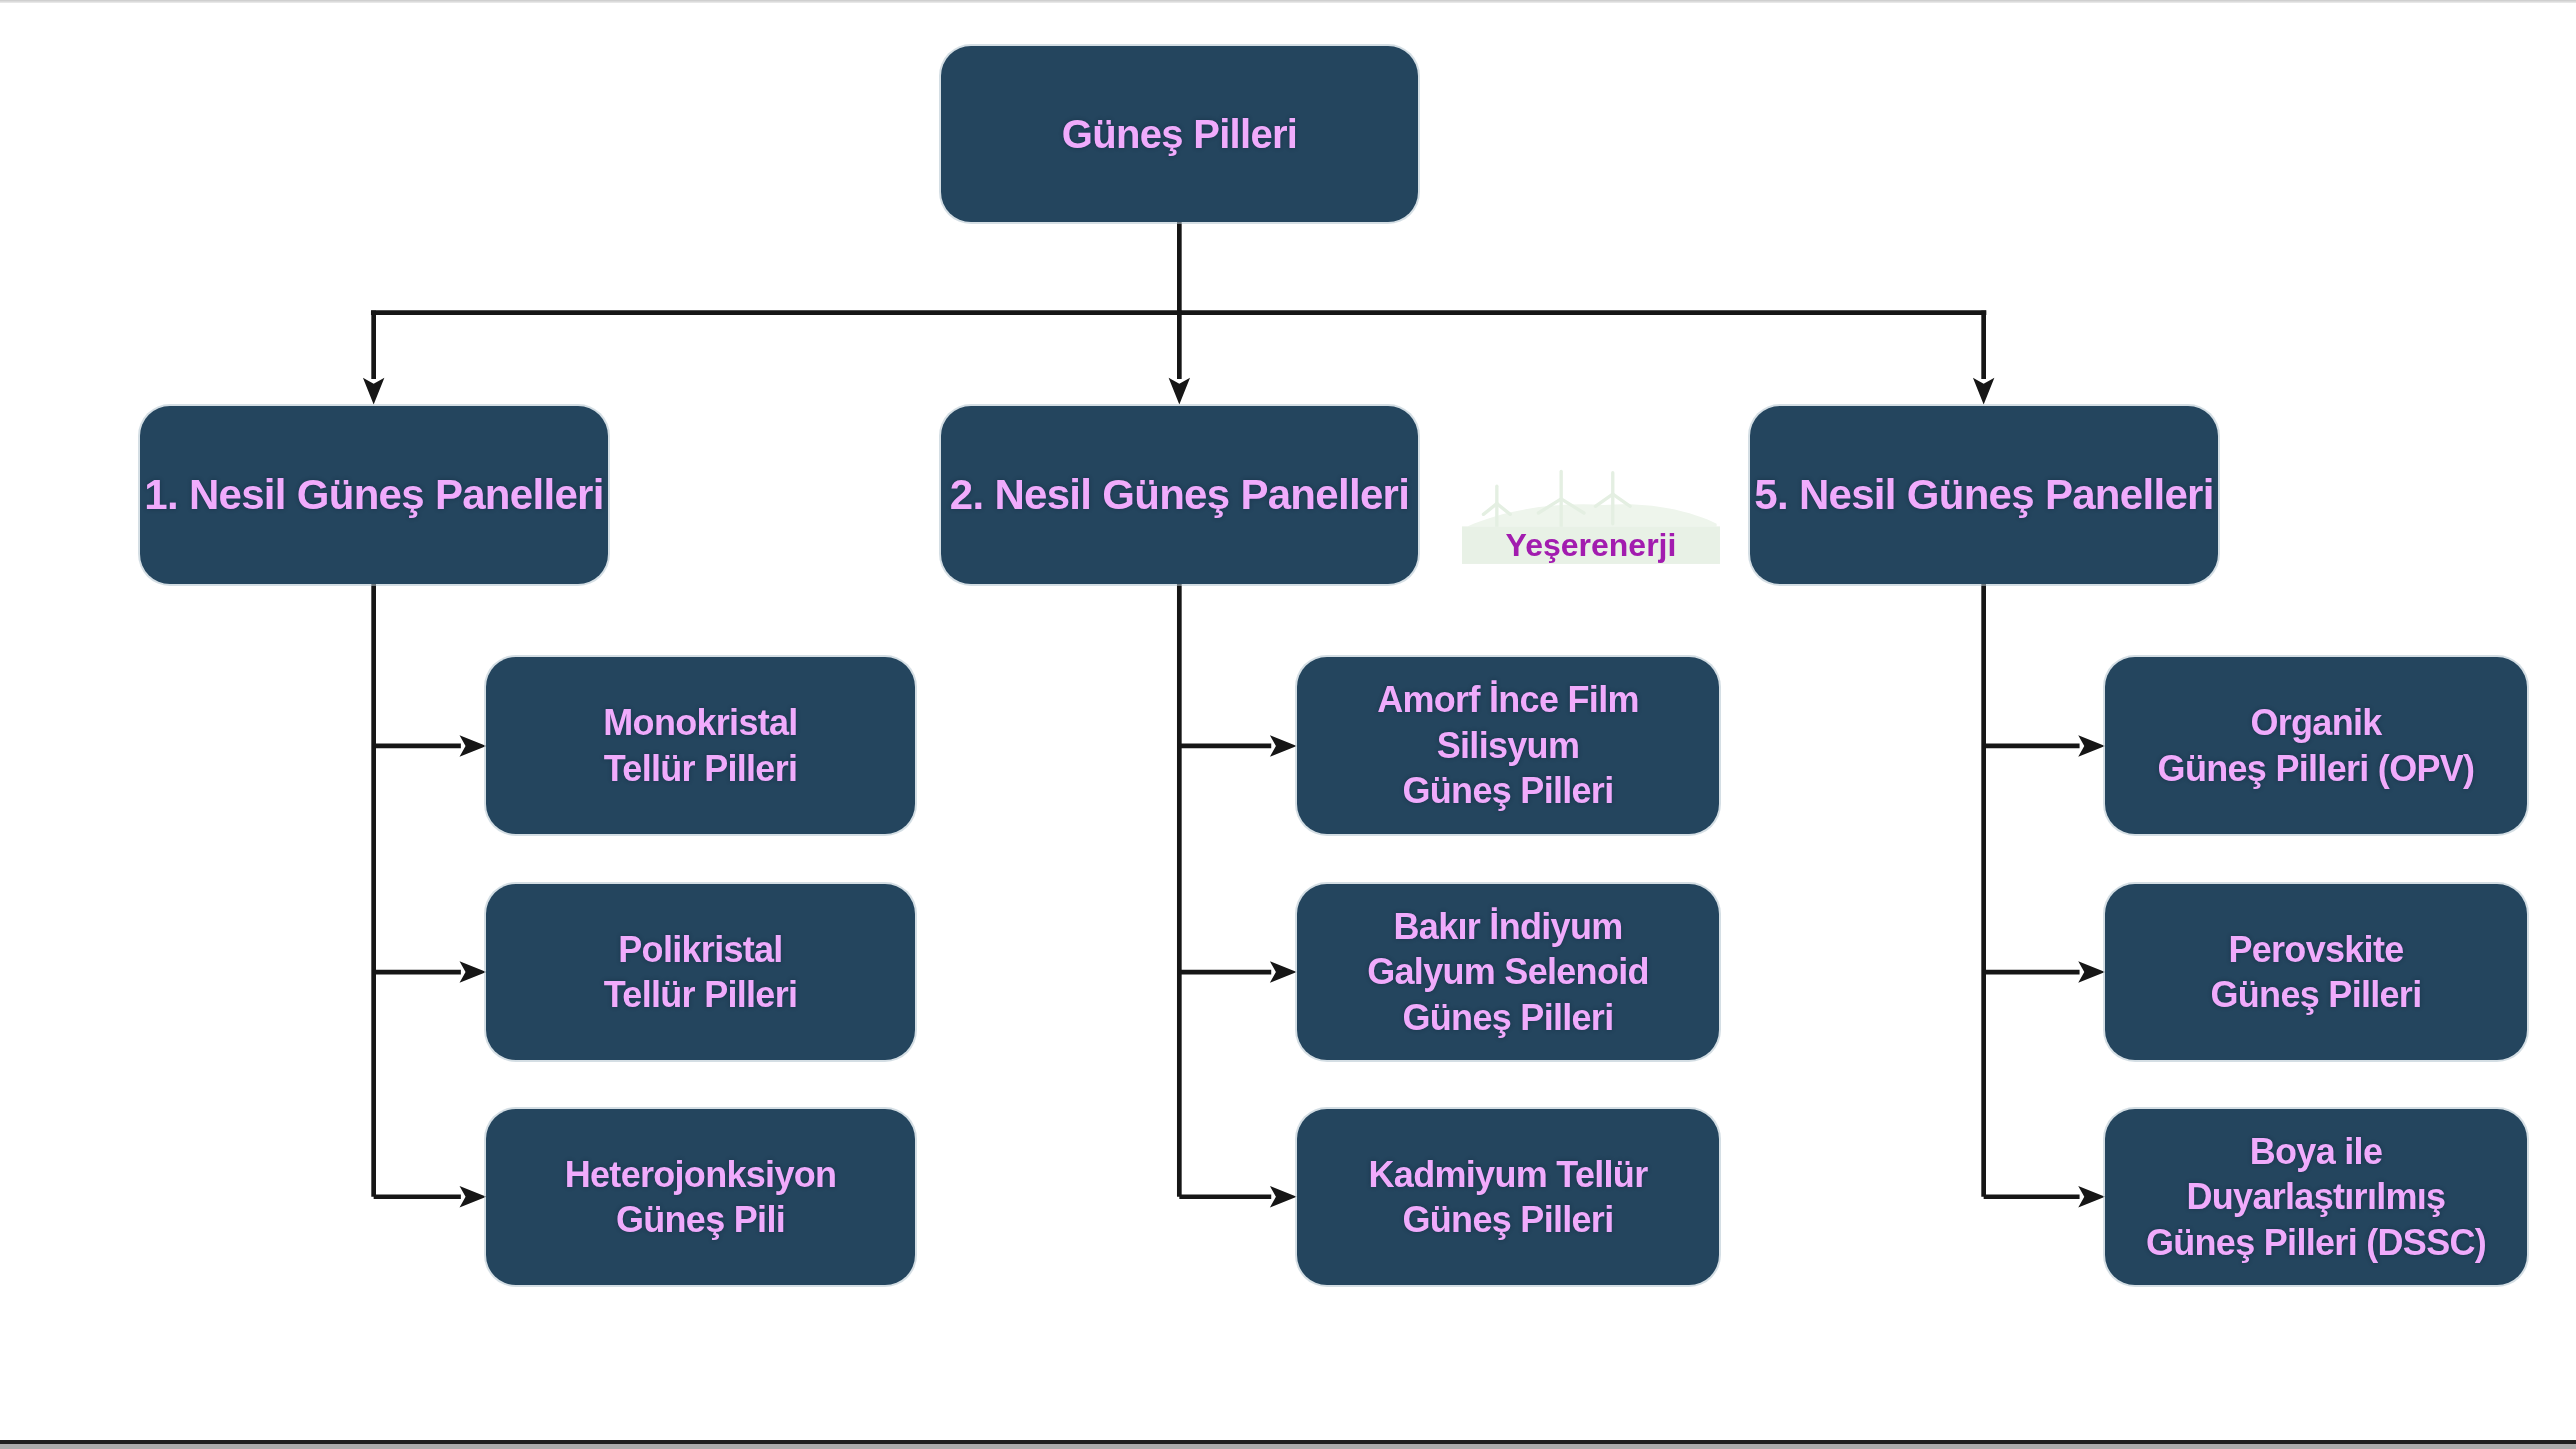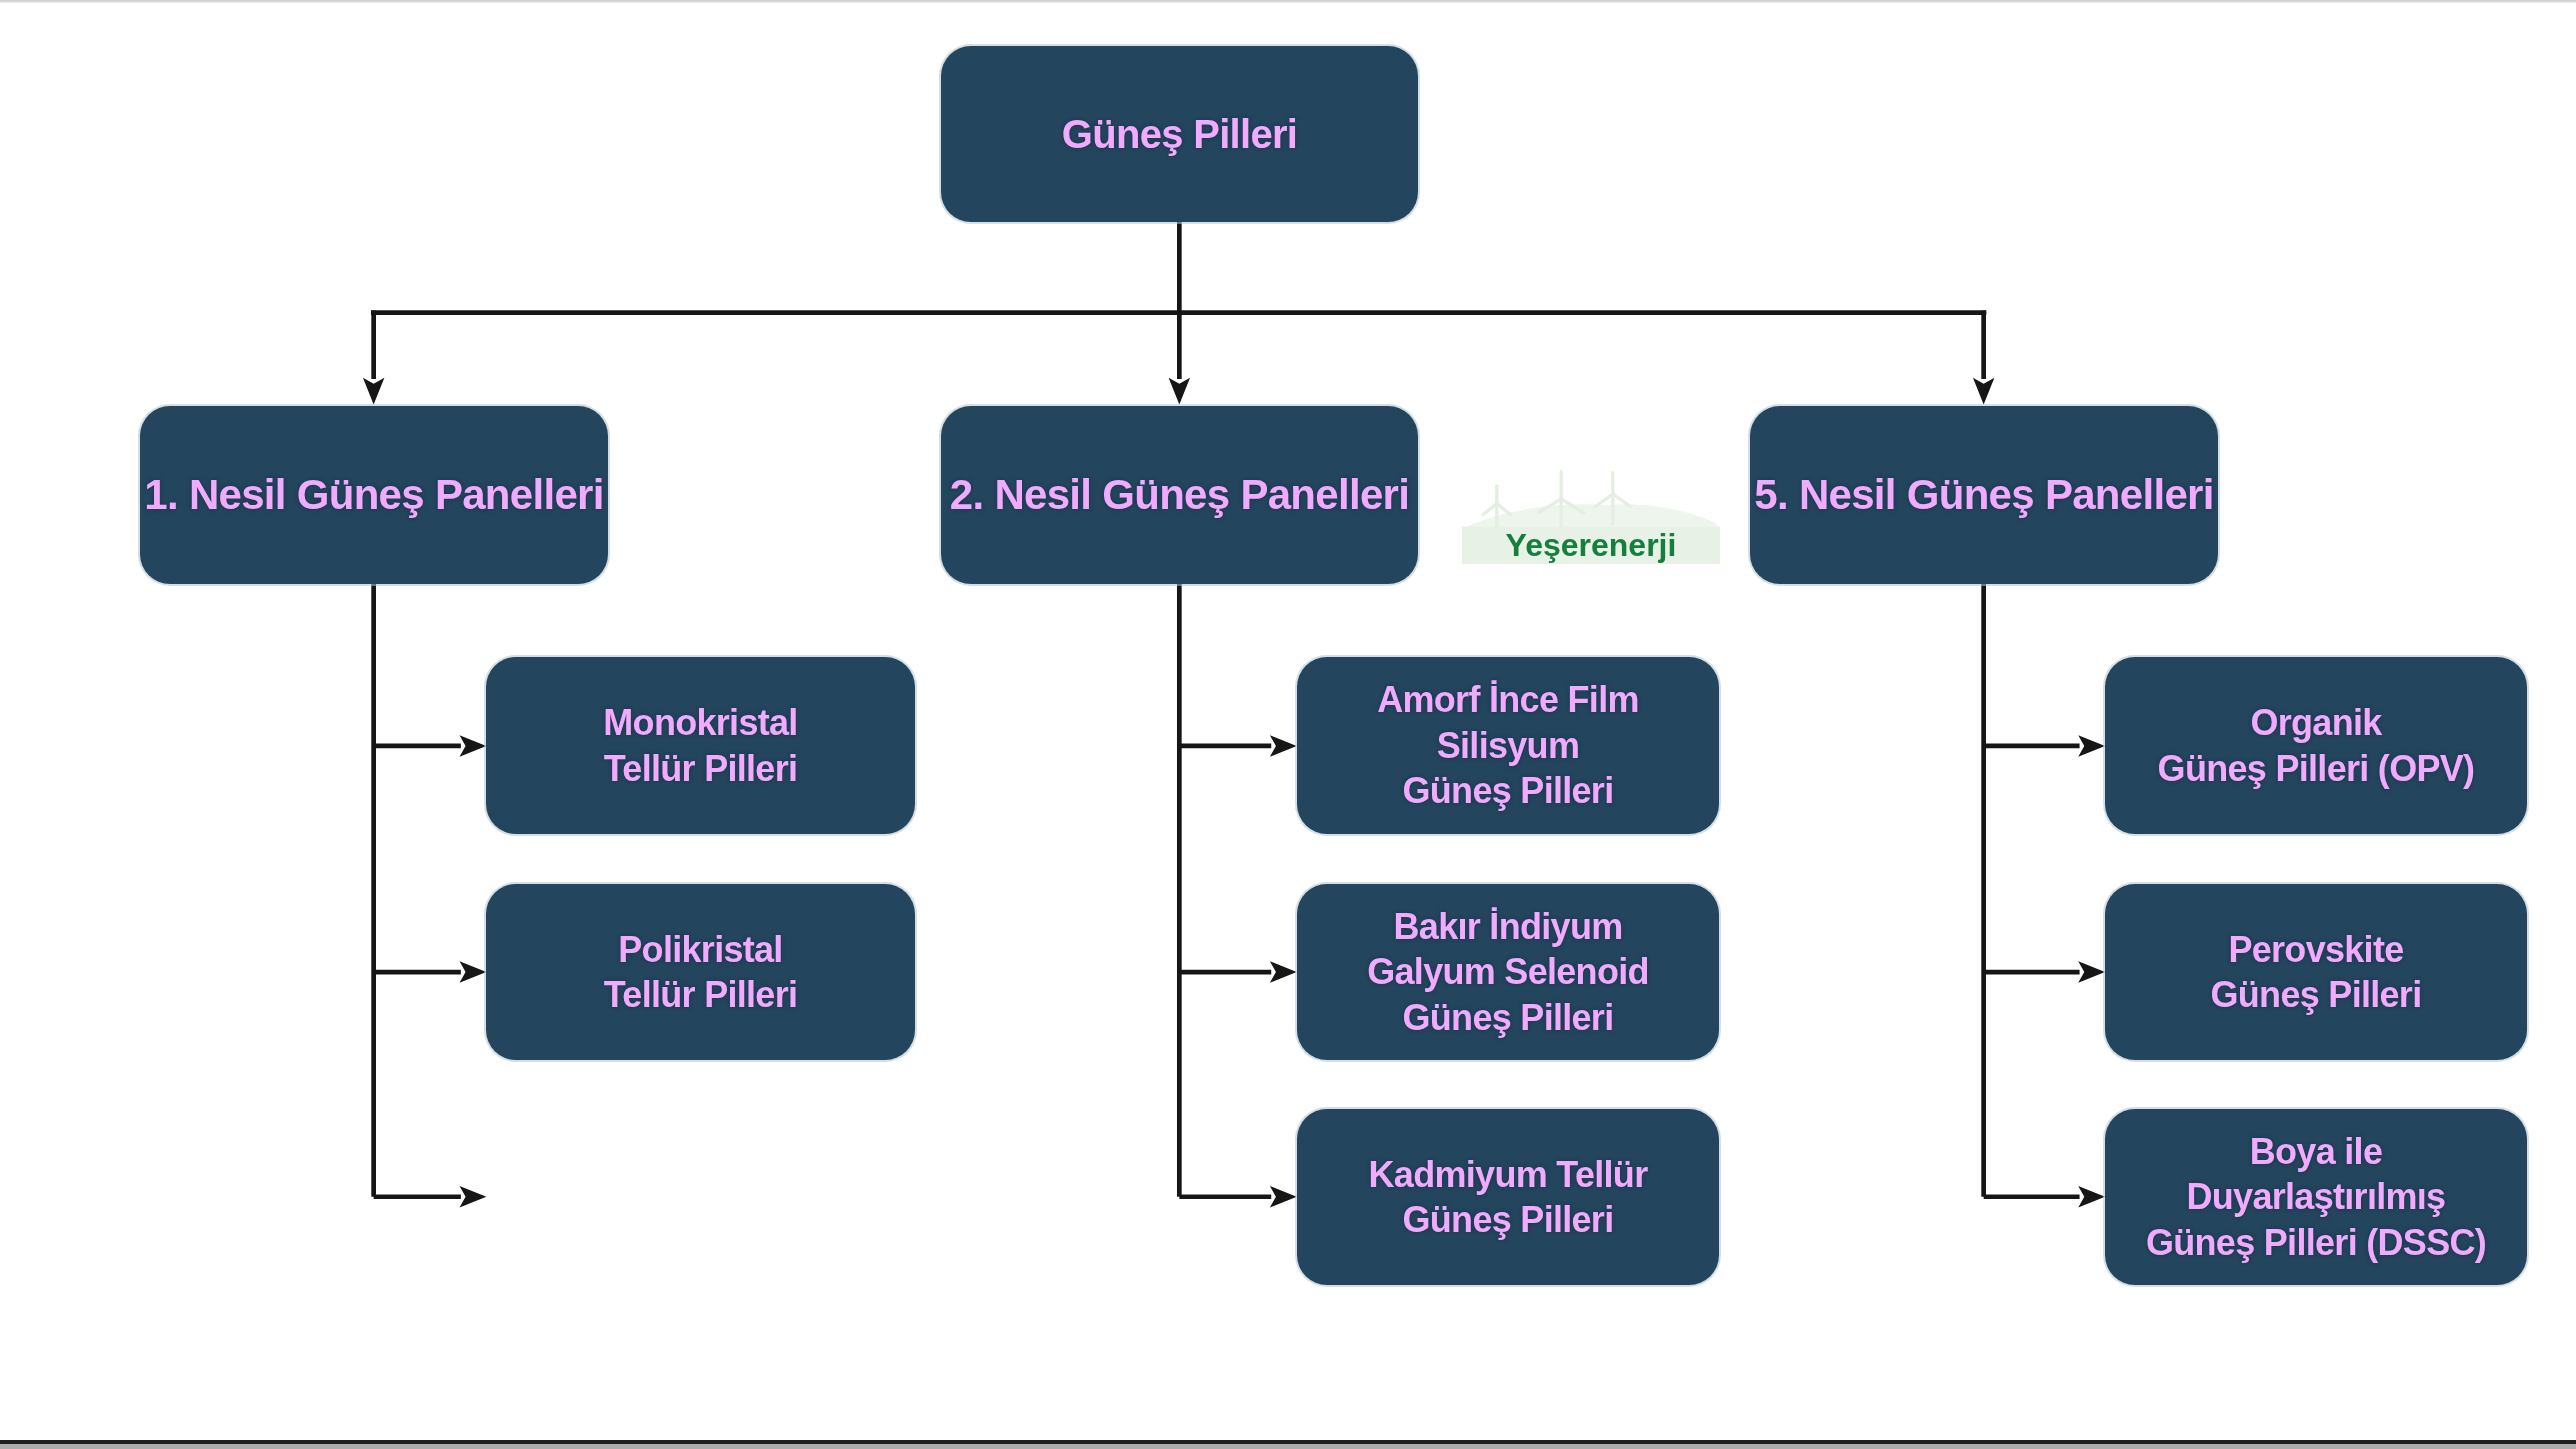--- a/index.html
+++ b/index.html
@@ -62,21 +62,21 @@
   #node-c-3-3{left:2105px;top:1109px;width:422px;height:176px;}
 
   
   .watermark{
     position:absolute;left:1462px;top:462px;width:258px;height:102px;
     pointer-events:none;
   }
   .watermark .wm-text{
     position:absolute;left:0;top:64px;width:258px;height:38px;
     display:flex;align-items:center;justify-content:center;
-    color:#15803d;font-size:32px;font-weight:700;letter-spacing:0;
+    color:#a21caf;font-size:32px;font-weight:700;letter-spacing:0;
   }
 </style>
 </head>
 <body>
 
 <div id="canvas">
 
   <div class="edge-top"></div>
 
   <svg class="connectors" viewBox="0 0 3840 2160" xmlns="http://www.w3.org/2000/svg">
@@ -149,20 +149,24 @@
   </div>
 
   <div class="node lvl2" id="node-c-1-1">
     <span class="label">Monokristal
 Tellür Pilleri</span>
   </div>
   <div class="node lvl2" id="node-c-1-2">
     <span class="label">Polikristal
 Tellür Pilleri</span>
   </div>
+  <div class="node lvl2" id="node-c-1-3">
+    <span class="label">Heterojonksiyon
+Güneş Pili</span>
+  </div>
 
   <div class="node lvl2" id="node-c-2-1">
     <span class="label">Amorf İnce Film
 Silisyum
 Güneş Pilleri</span>
   </div>
   <div class="node lvl2" id="node-c-2-2">
     <span class="label">Bakır İndiyum
 Galyum Selenoid
 Güneş Pilleri</span>

